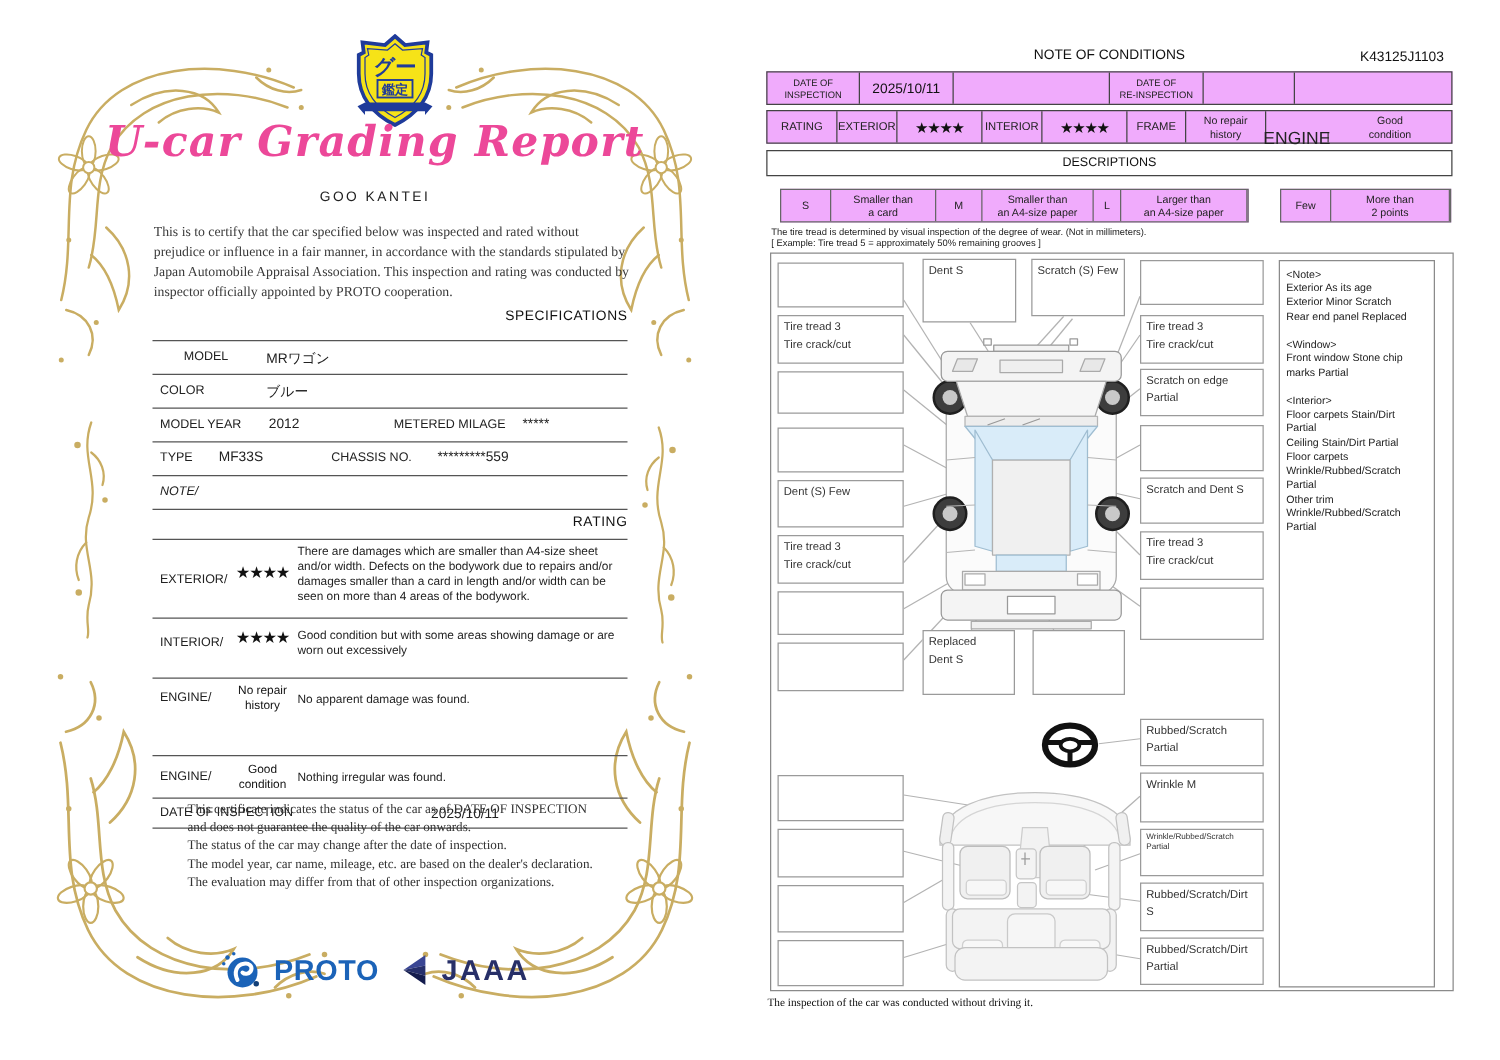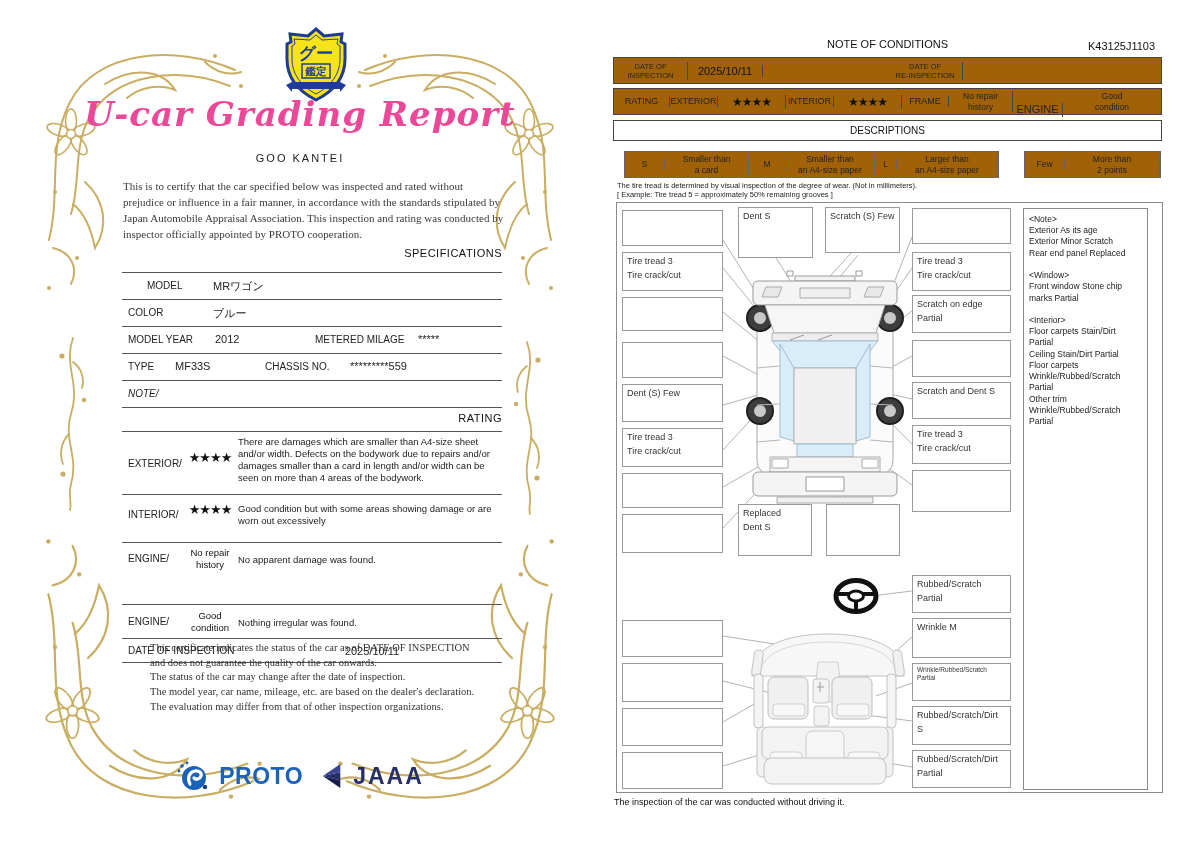--- a/index.html
+++ b/index.html
@@ -38,21 +38,21 @@
     white-space:pre-line;}
   .logos{position:absolute;left:0;right:0;top:760px;display:flex;align-items:center;
     justify-content:center;gap:9px;}
   .proto-text{font-size:23px;font-weight:700;color:#1b63b8;letter-spacing:.5px;}
   .jaaa-text{font-size:23px;font-weight:700;color:#272f68;letter-spacing:2px;}
 
   
   .noc-title{position:absolute;left:13px;top:38px;width:549px;text-align:center;
     font-size:11px;color:#111;}
   .report-no{position:absolute;left:488px;top:40px;font-size:11px;color:#111;}
-  .tbl{position:absolute;display:flex;border:1.5px solid #444;box-sizing:border-box;background:#a16207;align-items:center;}
+  .tbl{position:absolute;display:flex;border:1.5px solid #444;box-sizing:border-box;background:#f0abfc;}
   .cell{border-right:1.5px solid #444;box-sizing:border-box;display:flex;align-items:center;
     justify-content:center;text-align:center;}
   .cell:last-child{border-right:none;}
   .cell.sm{font-size:7.5px;line-height:1.2;white-space:pre-line;color:#222;}
   .cell.md{font-size:8.5px;line-height:1.2;white-space:pre-line;color:#222;}
   .cell.val{font-size:11px;color:#111;}
   .cell.stars{font-size:12px;letter-spacing:-1px;color:#111;}
   .desc-head{position:absolute;left:13px;top:120px;width:549px;height:21px;
     border:1.5px solid #444;box-sizing:border-box;display:flex;align-items:center;
     justify-content:center;font-size:10px;color:#111;background:#fff;}
@@ -62,21 +62,21 @@
   .outer-box{position:absolute;left:16px;top:202px;width:547px;height:591px;
     border:1px solid #8a8a8a;box-sizing:border-box;}
   .callout{position:absolute;box-sizing:border-box;border:1px solid #9a9a9a;background:#fff;
     font-size:9px;line-height:1.5;padding:2px 4px;white-space:pre-line;color:#333;}
   .callout.xs{font-size:6.5px;line-height:1.3;}
   .col-l{left:22px;width:101px;}
   .col-r{left:312px;width:99px;}
   .notes-panel{position:absolute;left:423px;top:208px;width:125px;height:582px;
     border:1px solid #8a8a8a;box-sizing:border-box;background:#fff;padding:5px 5px;
     font-size:8.5px;line-height:1.32;color:#222;white-space:pre-line;}
-  .footer-note{position:absolute;left:14px;top:797px;font-size:9px;color:#111;}
+  .footer-note{position:absolute;left:14px;top:797px;font-size:9px;color:#111;font-family:Liberation Serif, serif;}
   .diagram-svg{position:absolute;left:0;top:0;}
 </style>
 </head>
 <body>
 
 <section class="page left-page">
 
   <svg class="deco" width="600" height="848" viewBox="0 0 600 848" aria-hidden="true">
     <defs>
       <g id="flourish" fill="none" stroke="#c9ad62" stroke-width="2" stroke-linecap="round">
@@ -233,21 +233,21 @@
 
   <div class="tbl" style="left:13px;top:88px;width:549px;height:27px;">
     <div class="cell md" style="width:56px;font-size:9px;">RATING</div>
     <div class="cell md" style="width:48px;font-size:9px;">EXTERIOR</div>
     <div class="cell stars" style="width:68px">★★★★</div>
     <div class="cell md" style="width:48px;font-size:9px;">INTERIOR</div>
     <div class="cell stars" style="width:68px">★★★★</div>
     <div class="cell md" style="width:47px;font-size:9px;">FRAME</div>
     <div class="cell md" style="width:64px">No repair
 history</div>
-    <div class="cell md" style="width:50px;font-size:11px;margin-top:17px;">ENGINE</div>
+    <div class="cell md" style="width:50px;font-size:14px;margin-top:17px;">ENGINE</div>
     <div class="cell md" style="flex:1">Good
 condition</div>
   </div>
 
   <div class="desc-head">DESCRIPTIONS</div>
 
   <div class="tbl legend" style="left:24px;top:151px;width:375px;height:27px;border-width:1px;">
     <div class="cell md" style="width:40px">S</div>
     <div class="cell md" style="width:84px">Smaller than
 a card</div>

